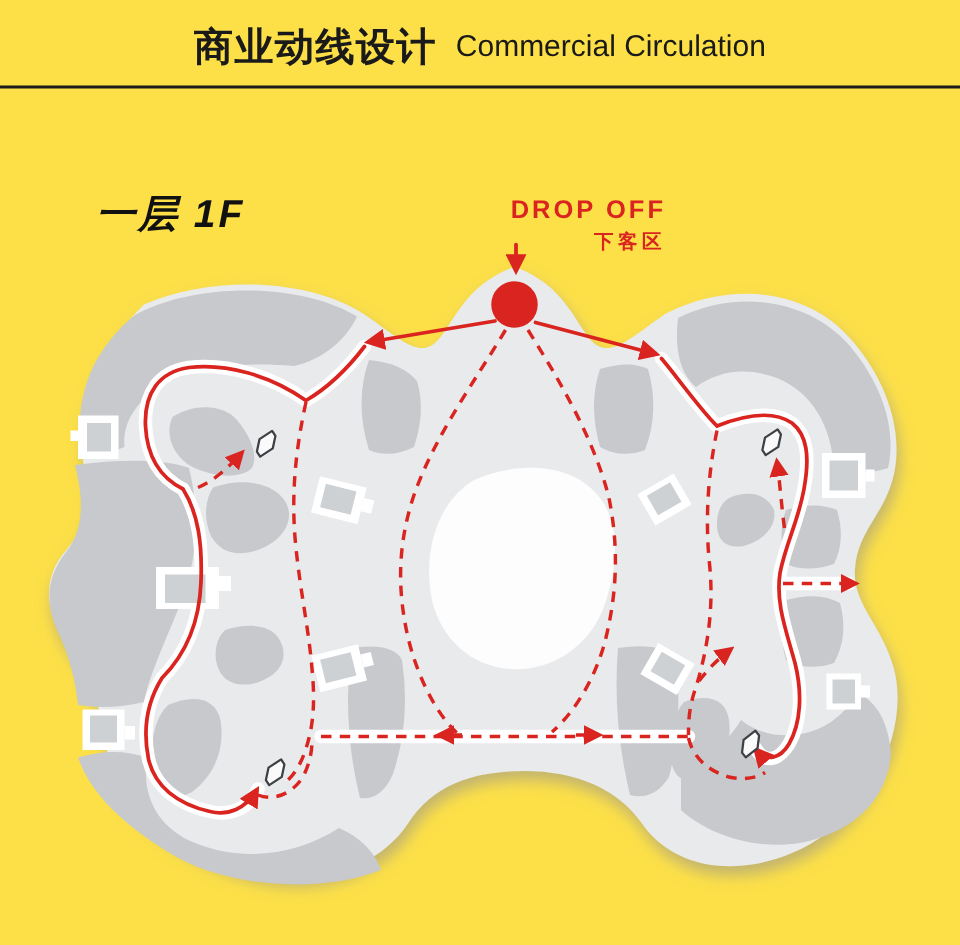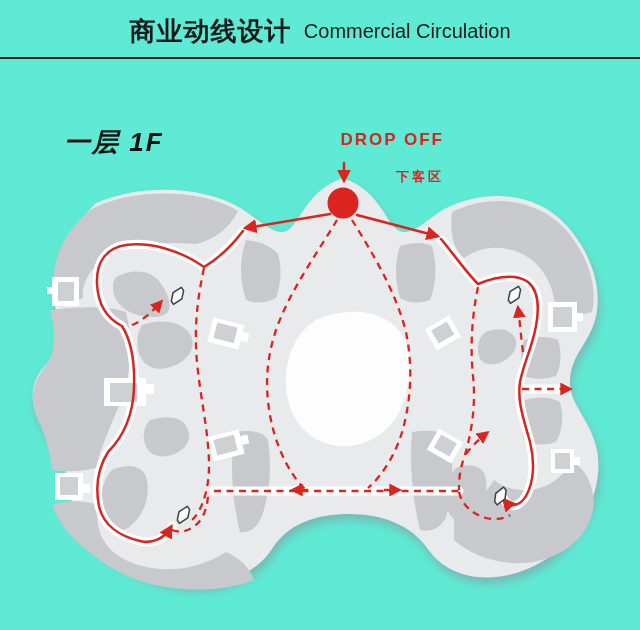--- a/index.html
+++ b/index.html
@@ -1,25 +1,25 @@
 <!DOCTYPE html>
 <html><head>
 <meta charset="utf-8">
 <style>
   html,body{margin:0;padding:0;background:#ffffff;}
-  .page{position:relative;width:640px;height:630px;background:#5eead4;overflow:hidden;
+  .page{position:relative;width:640px;height:630px;background:#fde047;overflow:hidden;
         font-family:"Liberation Sans","DejaVu Sans",sans-serif;}
   .header{position:absolute;top:14px;left:0;width:640px;text-align:center;white-space:nowrap;}
   .title-zh{font-size:26px;font-weight:bold;color:#1a1a1a;letter-spacing:1px;vertical-align:middle;}
   .title-en{font-size:20px;color:#1a1a1a;margin-left:8px;vertical-align:middle;}
   .rule{position:absolute;top:57px;left:0;width:640px;height:2px;background:#1b1b1b;}
   .floor-label{position:absolute;top:125px;left:64px;font-size:26px;font-weight:bold;color:#111;letter-spacing:2px;font-style:italic;}
   .dropoff{position:absolute;top:130px;left:244px;width:200px;text-align:right;color:#d9241f;}
   .dropoff .en{font-size:17px;font-weight:bold;letter-spacing:2px;}
-  .dropoff .zh{font-size:13px;font-weight:bold;letter-spacing:3px;margin-top:18px;}
+  .dropoff .zh{font-size:13px;font-weight:bold;letter-spacing:3px;margin-top:2px;}
   svg{position:absolute;top:0;left:0;}
 </style>
 </head>
 <body>
 
 <div class="page">
 
   <div class="header">
     <span class="title-zh">商业动线设计</span>
     <span class="title-en">Commercial Circulation</span>

